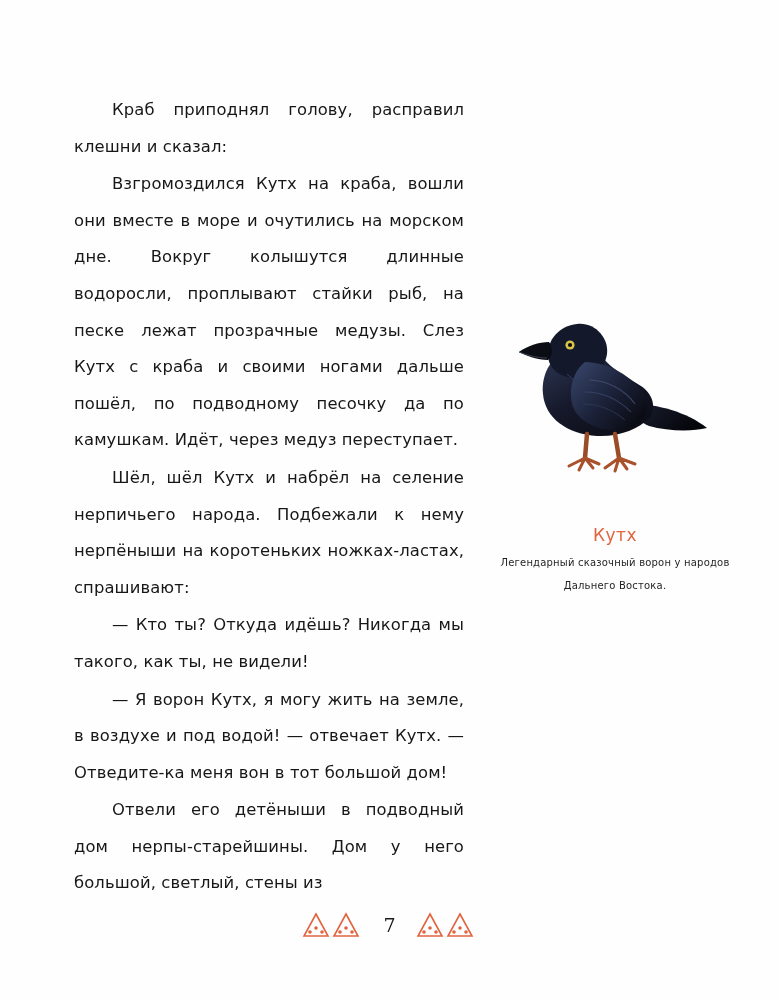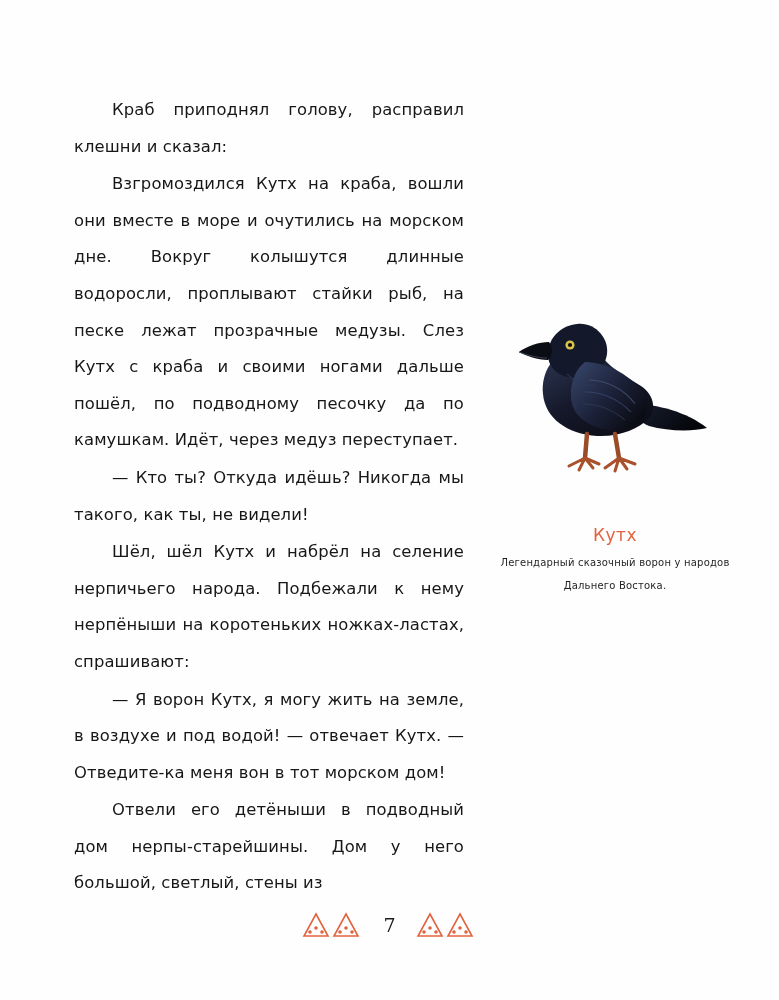--- a/index.html
+++ b/index.html
@@ -104,23 +104,23 @@
   }
 </style>
 </head>
 <body>
 
 <div class="page">
 
   <div class="text-column">
     <p class="para indent">Краб приподнял голову, расправил клешни и сказал:</p>
     <p class="para indent">Взгромоздился Кутх на краба, вошли они вместе в море и очутились на морском дне. Вокруг колышутся длинные водоросли, проплывают стайки рыб, на песке лежат прозрачные медузы. Слез Кутх с краба и своими ногами дальше пошёл, по подводному песочку да по камушкам. Идёт, через медуз переступает.</p>
+    <p class="para indent">Шёл, шёл Кутх и набрёл на селение нерпичьего народа. Подбежали к нему нерпёныши на коротеньких ножках-ластах, спрашивают:</p>
     <p class="para dash">— Кто ты? Откуда идёшь? Никогда мы такого, как ты, не видели!</p>
-    <p class="para indent">Шёл, шёл Кутх и набрёл на селение нерпичьего народа. Подбежали к нему нерпёныши на коротеньких ножках-ластах, спрашивают:</p>
-    <p class="para dash">— Я ворон Кутх, я могу жить на земле, в воздухе и под водой! — отвечает Кутх. — Отведите-ка меня вон в тот морском дом!</p>
+    <p class="para dash">— Я ворон Кутх, я могу жить на земле, в воздухе и под водой! — отвечает Кутх. — Отведите-ка меня вон в тот большой дом!</p>
     <p class="para indent">Отвели его детёныши в подводный дом нерпы-старейшины. Дом у него большой, светлый, стены из</p>
   </div>
 
   <div class="illustration-block">
     <svg class="raven-art" viewBox="0 0 200 215">
       <defs>
         <linearGradient id="bodyGrad" x1="0.2" y1="0" x2="0.9" y2="1">
           <stop offset="0%" stop-color="#2b3550"></stop>
           <stop offset="45%" stop-color="#16192b"></stop>
           <stop offset="100%" stop-color="#0a0b13"></stop>

